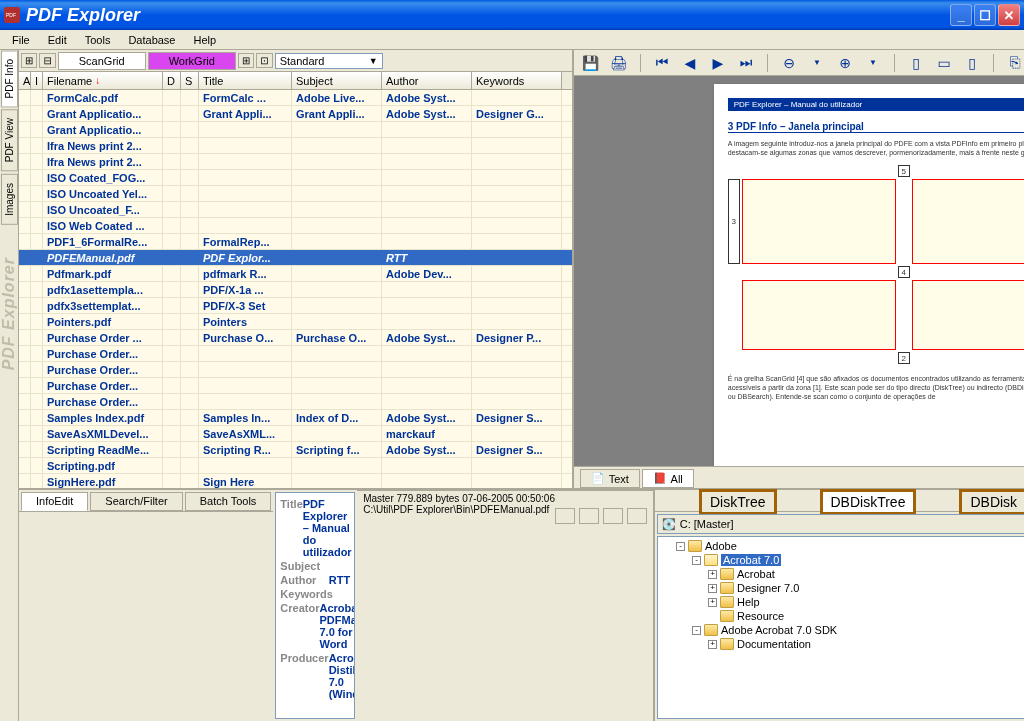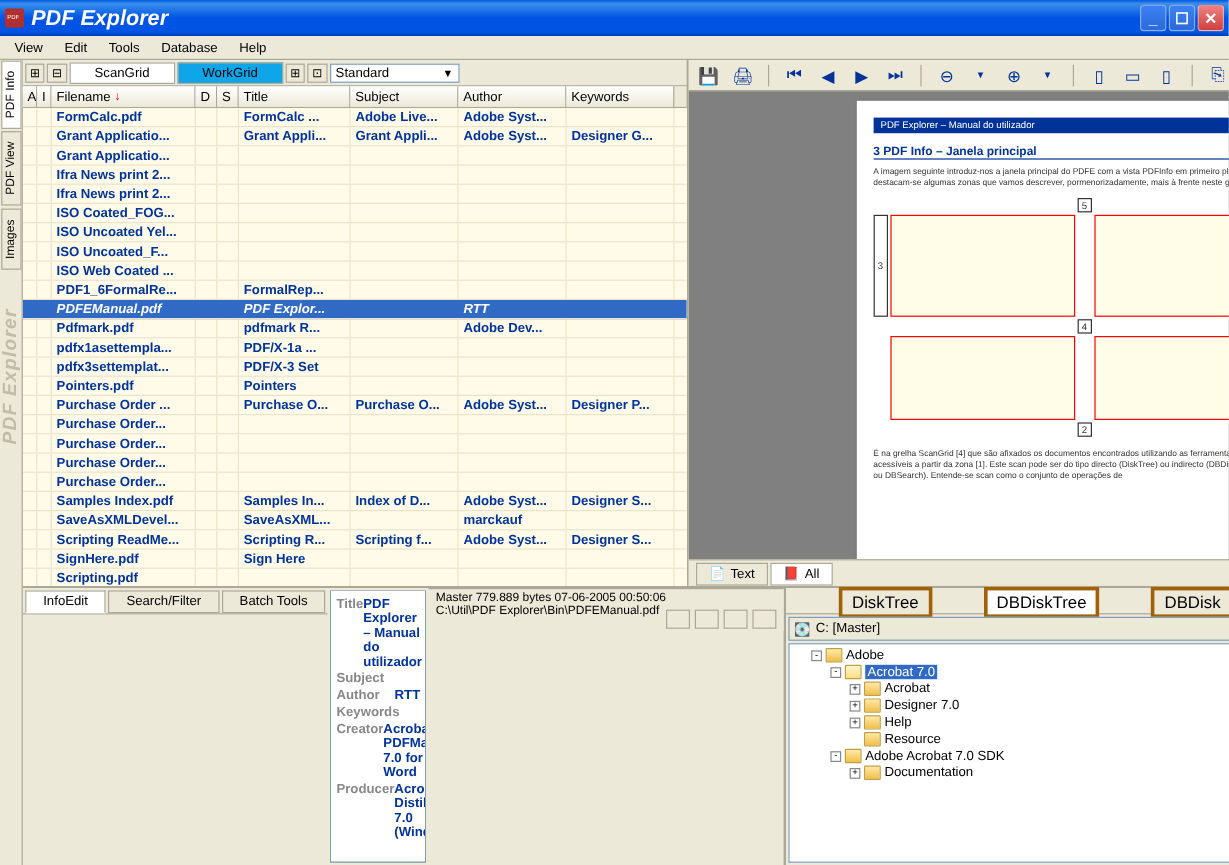--- a/index.html
+++ b/index.html
@@ -17,21 +17,21 @@
 .content { display: flex; height: calc(721px - 30px - 20px); }
 .leftvtabs { width: 20px; background: #ece9d8; border-right: 1px solid #aca899; display:flex; flex-direction:column; align-items:center; padding-top:0px;}
 .vtab { writing-mode: vertical-rl; transform: rotate(180deg); padding: 8px 2px; border: 1px solid #aca899; margin-bottom: 2px; background:#ece9d8; font-size:10px; cursor:pointer;}
 .vtab.active { background: #fff; font-weight:normal; }
 .vlogo { writing-mode: vertical-rl; transform: rotate(180deg); color:#c0bca8; font-size:16px; font-weight:bold; font-style:italic; margin-top:30px; letter-spacing:1px;}
 .maincol { flex:1; display:flex; flex-direction:column; }
 .toprow { height: 440px; display:flex; border-bottom:2px solid #aca899;}
 .gridpane { width:555px; display:flex; flex-direction:column; border-right:2px solid #aca899;}
 .gridtabs { height:22px; display:flex; align-items:center; background:#ece9d8; border-bottom:1px solid #aca899; gap:2px; padding:0 2px;}
 .tbtn { background:#ece9d8; border:1px solid #aca899; padding:1px 3px; cursor:pointer; font-size:10px;}
-.gtab { padding:2px 20px; border:1px solid #aca899; background:#0ea5e9; cursor:pointer;}
+.gtab { padding:2px 20px; border:1px solid #aca899; background:#d946ef; cursor:pointer;}
 .gtab.active { background:#fff;}
 .combo { border:1px solid #7f9db9; background:white; padding:1px 4px; width:108px; display:flex; justify-content:space-between; align-items:center;}
 .combo .arrow { color:#000; font-size:9px;}
 .gridhead { display:flex; background:#ece9d8; border-bottom:1px solid #aca899; font-weight:normal; height:18px; align-items:center;}
 .gridhead .col { border-right:1px solid #aca899; padding:1px 4px; overflow:hidden; white-space:nowrap; background:linear-gradient(#fff,#ece9d8); height:100%; display:flex; align-items:center;}
 .gridbody { flex:1; overflow-y:scroll; background:#fffbe8;}
 .grow { display:flex; height:16px; border-bottom:1px solid #e8e4cc; color:#003399; font-weight:bold; cursor:pointer;}
 .grow .cell { border-right:1px solid #e8e4cc; padding:0 4px; overflow:hidden; white-space:nowrap; text-overflow:ellipsis; display:flex; align-items:center;}
 .grow.selected { background:#316ac5; color:white;font-style:italic;}
 .grow.selected .cell { border-right-color:#316ac5;}
@@ -82,21 +82,21 @@
 
 <div class="titlebar">
   <div class="icon"></div>
   <div class="title">PDF Explorer</div>
   <div class="winbtn btn-min">_</div>
   <div class="winbtn btn-max">☐</div>
   <div class="winbtn btn-close">✕</div>
 </div>
 
 <div class="menubar">
-  <div class="mitem">View</div>
+  <div class="mitem">File</div>
   <div class="mitem">Edit</div>
   <div class="mitem">Tools</div>
   <div class="mitem">Database</div>
   <div class="mitem">Help</div>
 </div>
 
 <div class="content">
   <div class="leftvtabs">
     <div class="vtab active">PDF Info</div>
     <div class="vtab">PDF View</div>
@@ -380,35 +380,35 @@
               <div class="cell c-d"></div>
               <div class="cell c-s"></div>
               <div class="cell c-ti">Scripting R...</div>
               <div class="cell c-su">Scripting f...</div>
               <div class="cell c-au">Adobe Syst...</div>
               <div class="cell c-kw">Designer S...</div>
             </div>
             <div class="grow">
               <div class="cell c-a"></div>
               <div class="cell c-i"></div>
+              <div class="cell c-fn">Scripting.pdf</div>
+              <div class="cell c-d"></div>
+              <div class="cell c-s"></div>
+              <div class="cell c-ti"></div>
+              <div class="cell c-su"></div>
+              <div class="cell c-au"></div>
+              <div class="cell c-kw"></div>
+            </div>
+            <div class="grow">
+              <div class="cell c-a"></div>
+              <div class="cell c-i"></div>
               <div class="cell c-fn">SignHere.pdf</div>
               <div class="cell c-d"></div>
               <div class="cell c-s"></div>
               <div class="cell c-ti">Sign Here</div>
-              <div class="cell c-su"></div>
-              <div class="cell c-au"></div>
-              <div class="cell c-kw"></div>
-            </div>
-            <div class="grow">
-              <div class="cell c-a"></div>
-              <div class="cell c-i"></div>
-              <div class="cell c-fn">Scripting.pdf</div>
-              <div class="cell c-d"></div>
-              <div class="cell c-s"></div>
-              <div class="cell c-ti"></div>
               <div class="cell c-su"></div>
               <div class="cell c-au"></div>
               <div class="cell c-kw"></div>
             </div>
           </div>
       </div>
 
       <div class="previewpane">
         <div class="ptoolbar">
           <div class="pbtn">💾</div>

